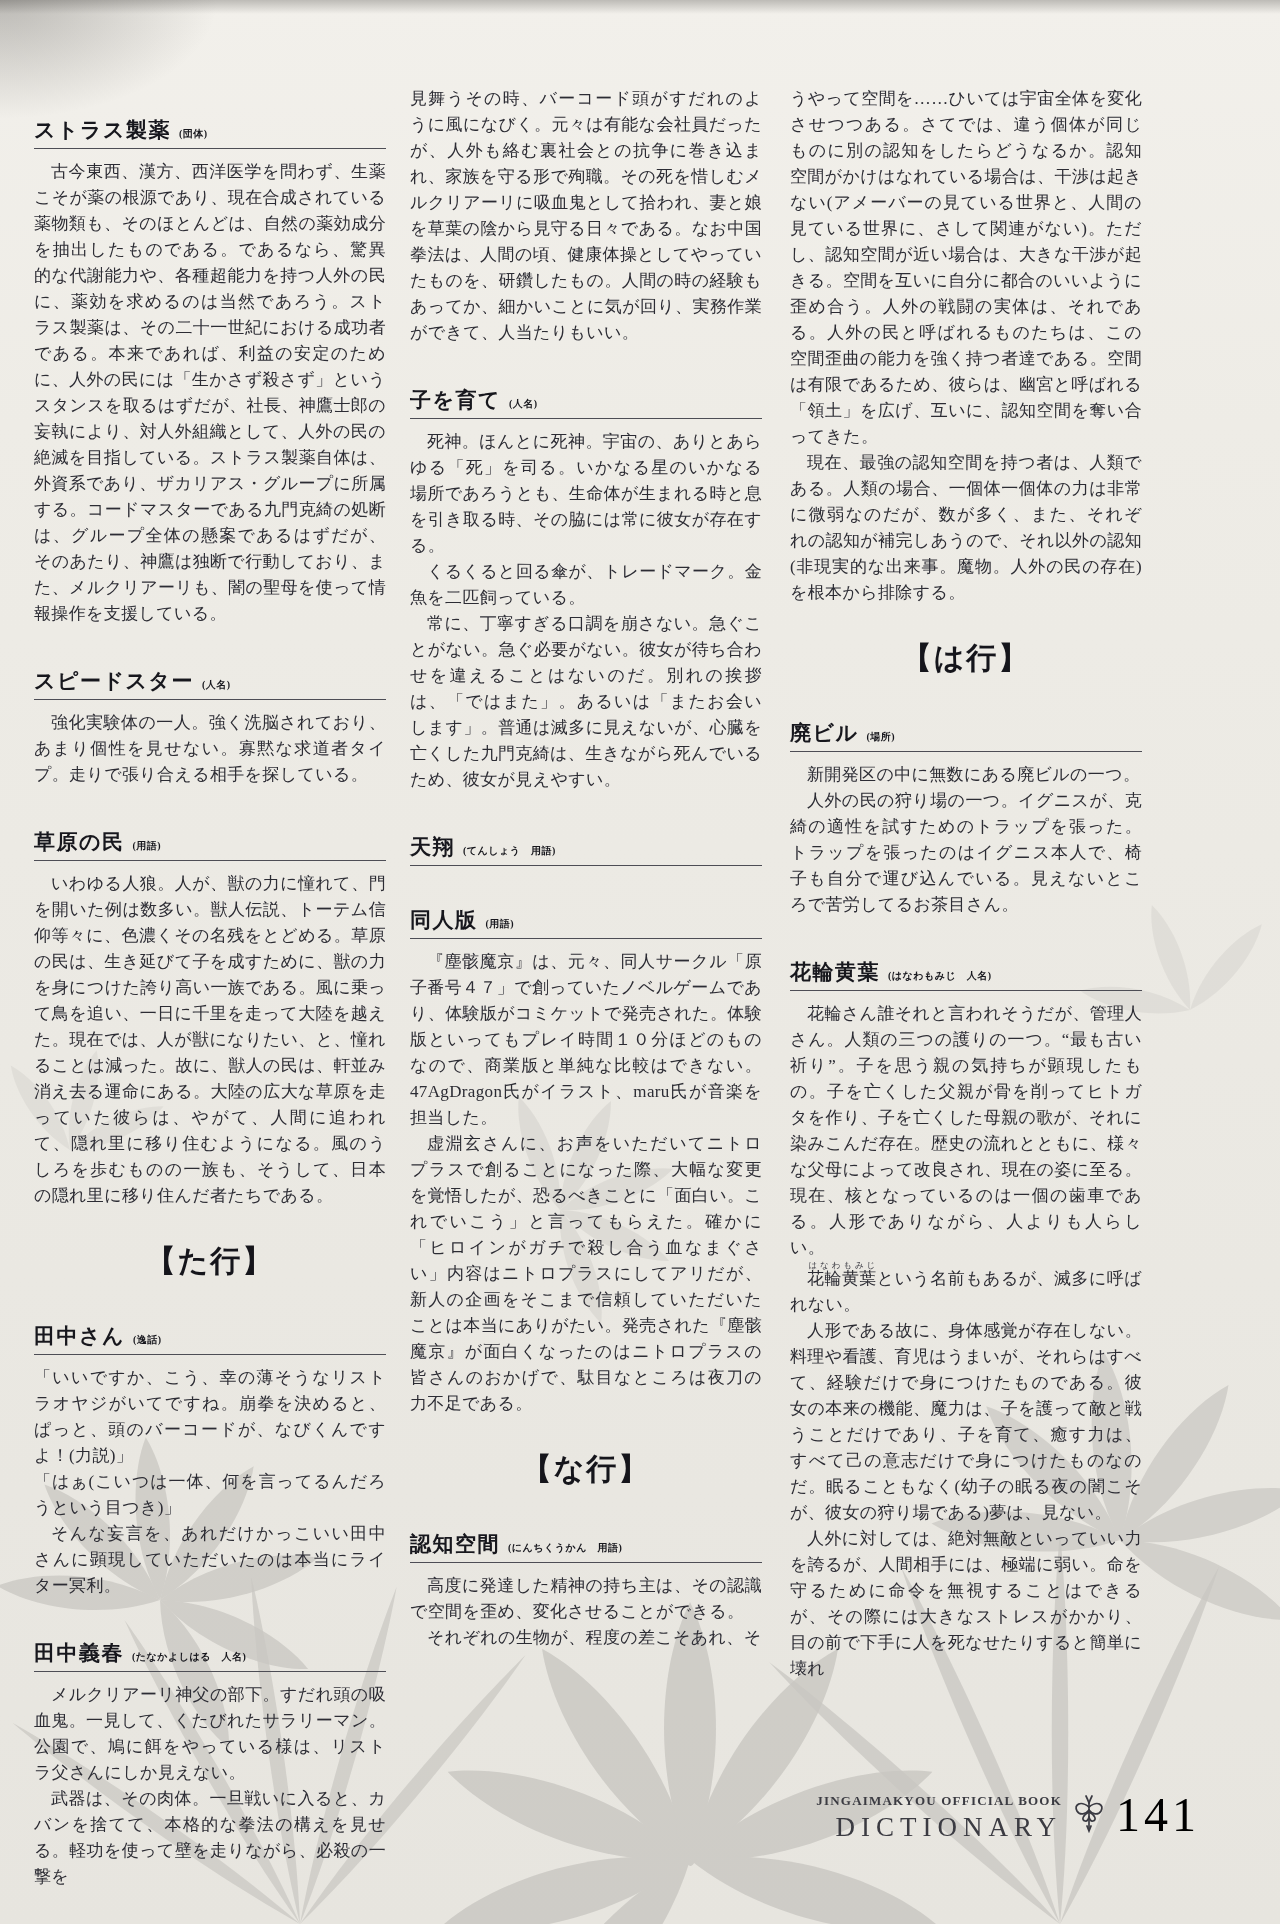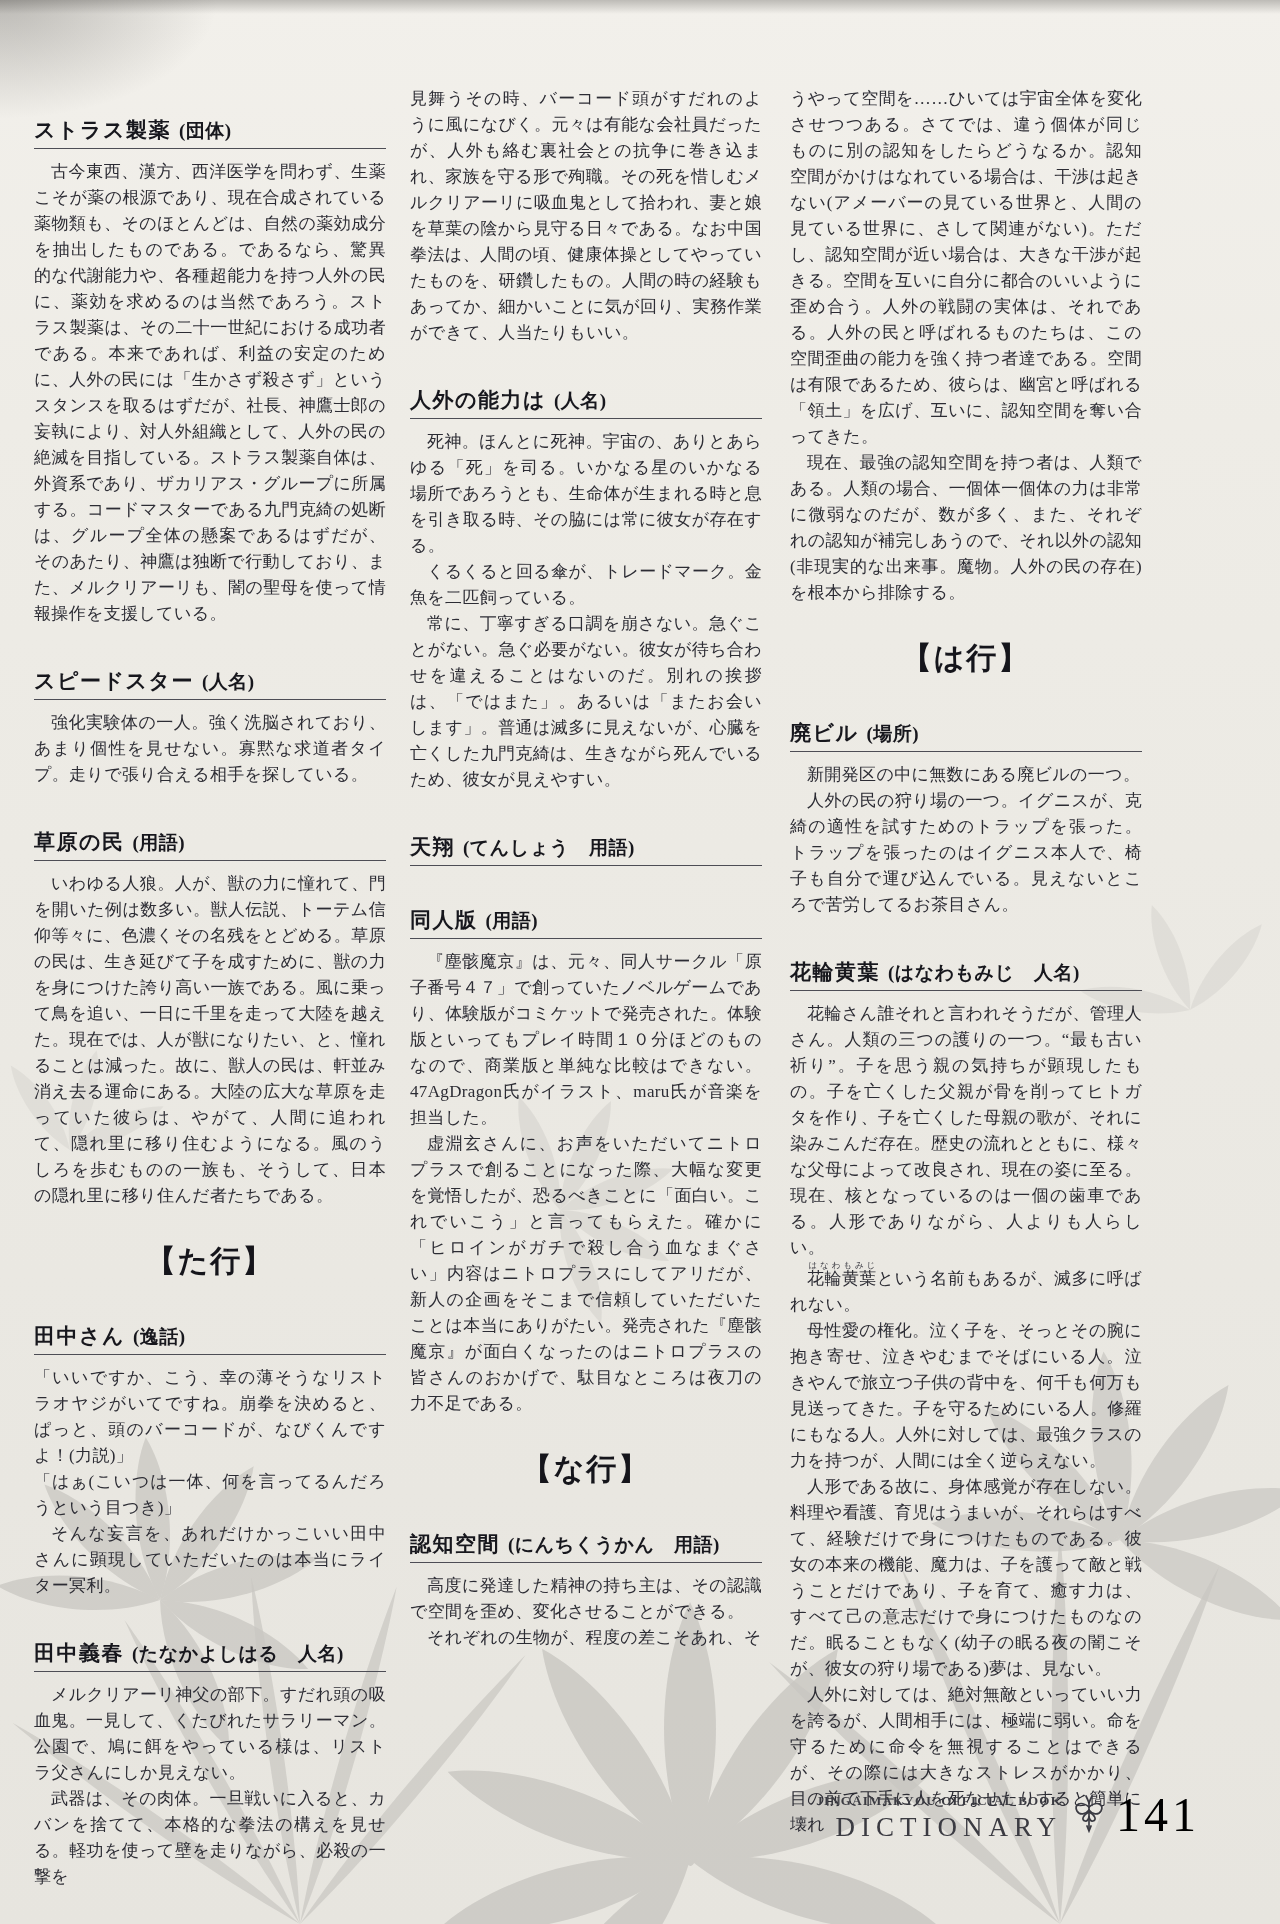--- a/index.html
+++ b/index.html
@@ -35,21 +35,21 @@
   }
   .body.ind{text-indent:1em;}
   ruby rt{font-size:8.5px;letter-spacing:0;color:#3a3a42;}
 
   .entry-h{
     margin:40px 0 10px;padding-bottom:4px;border-bottom:1.5px solid #4d4d55;
     color:#17171d;font-weight:bold;white-space:nowrap;
   }
   .col .entry-h:first-child{margin-top:30px;}
   .entry-h .term{font-size:21px;letter-spacing:1.5px;}
-  .entry-h .cat{font-size:19px;margin-left:8px;letter-spacing:.5px;}
+  .entry-h .cat{font-size:10px;margin-left:8px;letter-spacing:.5px;}
 
   .sec{
     margin:32px 0 20px;font-size:30px;font-weight:bold;color:#15151b;
     letter-spacing:2px;
     text-align:center;
   }
 
   .footer{
     position:absolute;top:1793px;left:730px;width:470px;z-index:3;
     display:flex;align-items:flex-start;
@@ -146,21 +146,21 @@
       <div class="entry-h"><span class="term">田中さん</span><span class="cat">(逸話)</span></div>
       <p class="body">「いいですか、こう、幸の薄そうなリストラオヤジがいてですね。崩拳を決めると、ぱっと、頭のバーコードが、なびくんですよ！(力説)」</p>
       <p class="body">「はぁ(こいつは一体、何を言ってるんだろうという目つき)」</p>
       <p class="body ind">そんな妄言を、あれだけかっこいい田中さんに顕現していただいたのは本当にライター冥利。</p>
       <div class="entry-h"><span class="term">田中義春</span><span class="cat">(たなかよしはる　人名)</span></div>
       <p class="body ind">メルクリアーリ神父の部下。すだれ頭の吸血鬼。一見して、くたびれたサラリーマン。公園で、鳩に餌をやっている様は、リストラ父さんにしか見えない。</p>
       <p class="body ind">武器は、その肉体。一旦戦いに入ると、カバンを捨てて、本格的な拳法の構えを見せる。軽功を使って壁を走りながら、必殺の一撃を</p>
     </div>
     <div class="col" id="col2">
       <p class="body">見舞うその時、バーコード頭がすだれのように風になびく。元々は有能な会社員だったが、人外も絡む裏社会との抗争に巻き込まれ、家族を守る形で殉職。その死を惜しむメルクリアーリに吸血鬼として拾われ、妻と娘を草葉の陰から見守る日々である。なお中国拳法は、人間の頃、健康体操としてやっていたものを、研鑽したもの。人間の時の経験もあってか、細かいことに気が回り、実務作業ができて、人当たりもいい。</p>
-      <div class="entry-h"><span class="term">人外の能力は</span><span class="cat">(人名)</span></div>
+      <div class="entry-h"><span class="term">子を育て</span><span class="cat">(人名)</span></div>
       <p class="body ind">死神。ほんとに死神。宇宙の、ありとあらゆる「死」を司る。いかなる星のいかなる場所であろうとも、生命体が生まれる時と息を引き取る時、その脇には常に彼女が存在する。</p>
       <p class="body ind">くるくると回る傘が、トレードマーク。金魚を二匹飼っている。</p>
       <p class="body ind">常に、丁寧すぎる口調を崩さない。急ぐことがない。急ぐ必要がない。彼女が待ち合わせを違えることはないのだ。別れの挨拶は、「ではまた」。あるいは「またお会いします」。普通は滅多に見えないが、心臓を亡くした九門克綺は、生きながら死んでいるため、彼女が見えやすい。</p>
       <div class="entry-h"><span class="term">天翔</span><span class="cat">(てんしょう　用語)</span></div>
       <div class="entry-h"><span class="term">同人版</span><span class="cat">(用語)</span></div>
       <p class="body ind">『塵骸魔京』は、元々、同人サークル「原子番号４７」で創っていたノベルゲームであり、体験版がコミケットで発売された。体験版といってもプレイ時間１０分ほどのものなので、商業版と単純な比較はできない。47AgDragon氏がイラスト、maru氏が音楽を担当した。</p>
       <p class="body ind">虚淵玄さんに、お声をいただいてニトロプラスで創ることになった際、大幅な変更を覚悟したが、恐るべきことに「面白い。これでいこう」と言ってもらえた。確かに「ヒロインがガチで殺し合う血なまぐさい」内容はニトロプラスにしてアリだが、新人の企画をそこまで信頼していただいたことは本当にありがたい。発売された『塵骸魔京』が面白くなったのはニトロプラスの皆さんのおかげで、駄目なところは夜刀の力不足である。</p>
       <div class="sec">【な行】</div>
       <div class="entry-h"><span class="term">認知空間</span><span class="cat">(にんちくうかん　用語)</span></div>
       <p class="body ind">高度に発達した精神の持ち主は、その認識で空間を歪め、変化させることができる。</p>
@@ -169,21 +169,20 @@
     <div class="col" id="col3">
       <p class="body">うやって空間を……ひいては宇宙全体を変化させつつある。さてでは、違う個体が同じものに別の認知をしたらどうなるか。認知空間がかけはなれている場合は、干渉は起きない(アメーバーの見ている世界と、人間の見ている世界に、さして関連がない)。ただし、認知空間が近い場合は、大きな干渉が起きる。空間を互いに自分に都合のいいように歪め合う。人外の戦闘の実体は、それである。人外の民と呼ばれるものたちは、この空間歪曲の能力を強く持つ者達である。空間は有限であるため、彼らは、幽宮と呼ばれる「領土」を広げ、互いに、認知空間を奪い合ってきた。</p>
       <p class="body ind">現在、最強の認知空間を持つ者は、人類である。人類の場合、一個体一個体の力は非常に微弱なのだが、数が多く、また、それぞれの認知が補完しあうので、それ以外の認知(非現実的な出来事。魔物。人外の民の存在)を根本から排除する。</p>
       <div class="sec">【は行】</div>
       <div class="entry-h"><span class="term">廃ビル</span><span class="cat">(場所)</span></div>
       <p class="body ind">新開発区の中に無数にある廃ビルの一つ。</p>
       <p class="body ind">人外の民の狩り場の一つ。イグニスが、克綺の適性を試すためのトラップを張った。トラップを張ったのはイグニス本人で、椅子も自分で運び込んでいる。見えないところで苦労してるお茶目さん。</p>
       <div class="entry-h"><span class="term">花輪黄葉</span><span class="cat">(はなわもみじ　人名)</span></div>
       <p class="body ind">花輪さん誰それと言われそうだが、管理人さん。人類の三つの護りの一つ。“最も古い祈り”。子を思う親の気持ちが顕現したもの。子を亡くした父親が骨を削ってヒトガタを作り、子を亡くした母親の歌が、それに染みこんだ存在。歴史の流れとともに、様々な父母によって改良され、現在の姿に至る。現在、核となっているのは一個の歯車である。人形でありながら、人よりも人らしい。</p>
       <p class="body ind"><ruby>花輪黄葉<rt>はなわもみじ</rt></ruby>という名前もあるが、滅多に呼ばれない。</p>
-      <p class="body ind">母性愛の権化。泣く子を、そっとその腕に抱き寄せ、泣きやむまでそばにいる人。泣きやんで旅立つ子供の背中を、何千も何万も見送ってきた。子を守るためにいる人。修羅にもなる人。人外に対しては、最強クラスの力を持つが、人間には全く逆らえない。</p>
       <p class="body ind">人形である故に、身体感覚が存在しない。料理や看護、育児はうまいが、それらはすべて、経験だけで身につけたものである。彼女の本来の機能、魔力は、子を護って敵と戦うことだけであり、子を育て、癒す力は、すべて己の意志だけで身につけたものなのだ。眠ることもなく(幼子の眠る夜の闇こそが、彼女の狩り場である)夢は、見ない。</p>
       <p class="body ind">人外に対しては、絶対無敵といっていい力を誇るが、人間相手には、極端に弱い。命を守るために命令を無視することはできるが、その際には大きなストレスがかかり、目の前で下手に人を死なせたりすると簡単に壊れ</p>
     </div>
   </div>
 
 <div class="footer">
   <div class="f-text">
     <div class="f-book">JINGAIMAKYOU OFFICIAL BOOK</div>
     <div class="f-dict">DICTIONARY</div>
   </div>

